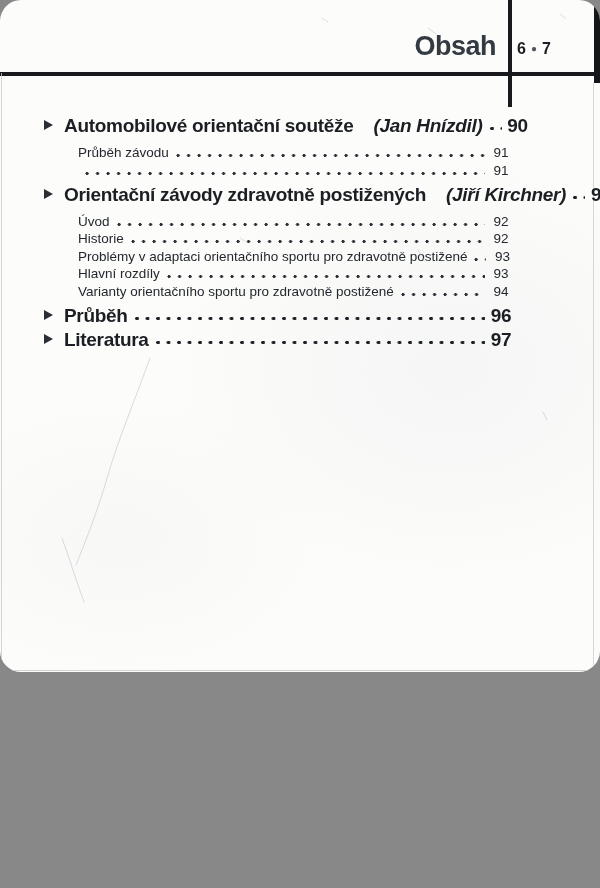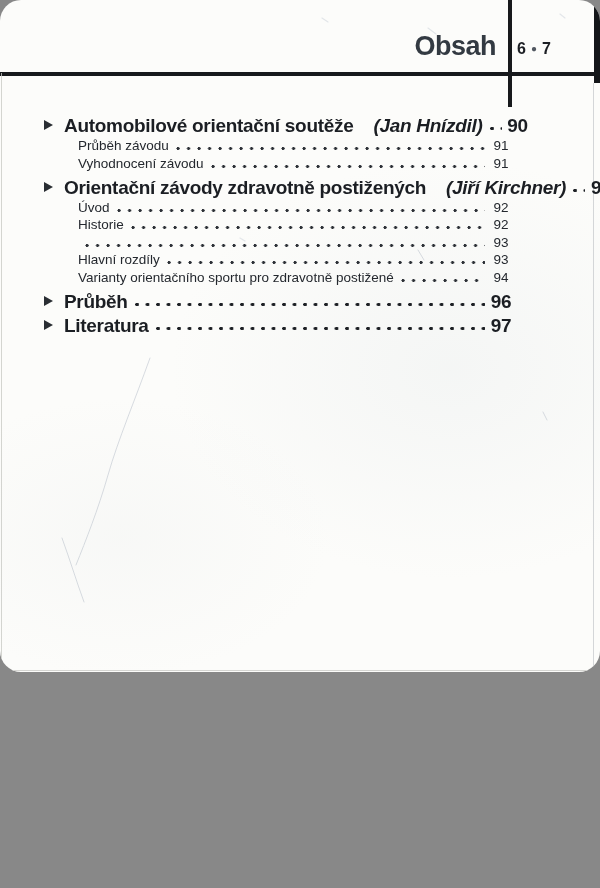--- a/index.html
+++ b/index.html
@@ -30,21 +30,21 @@
   .edge-left   { position:absolute; left:1px;  top:73px; bottom:0; width:1px; background:#c9cac6; opacity:.8; }
   .edge-right  { position:absolute; left:593px; top:83px; bottom:0; width:1px; background:#cfd2d4; opacity:.9; }
   .edge-bottom { position:absolute; left:0; right:4px; bottom:1px; height:1px; background:#d5d5d2; }
   
   .toc { position:absolute; left:44px; top:117px; width:468px; }
   .toc-row { display:flex; align-items:flex-start; line-height:17px; }
   .toc-row + .toc-row { margin-top: 0.5px; }
   .toc-row.main { font-weight:bold; font-size:19px; color:#1b1e23; letter-spacing:-0.3px; }
   .toc-row.sub  { font-size:13.5px; color:#24282e; padding-left:34px; }
   .toc-row.main:not(:first-child) { margin-top:7px; }
-  .toc-row.main + .toc-row.sub { margin-top:3px; }
+  .toc-row.main + .toc-row.sub { margin-top:10px; }
   .bullet {
     width:0; height:0; flex:none;
     border-left:9px solid #2a2e33;
     border-top:5.5px solid transparent;
     border-bottom:5.5px solid transparent;
     margin:3px 11px 0 0;
   }
   .t-title { white-space:nowrap; }
   .t-author { font-style:italic; margin-left:20px; white-space:nowrap; }
   .t-author:empty { display:none; margin:0; }
@@ -89,21 +89,20 @@
     </div>
       <div class="toc-row sub">
 
       <span class="t-title">Průběh závodu</span>
 
       <span class="leader"></span>
       <span class="pagenum">91</span>
     </div>
       <div class="toc-row sub">
 
-      <span class="t-title">Vyhodnocení závodu</span>
 
       <span class="leader"></span>
       <span class="pagenum">91</span>
     </div>
       <div class="toc-row main">
       <span class="bullet"></span>
       <span class="t-title">Orientační závody zdravotně postižených</span>
       <span class="t-author">(Jiří Kirchner)</span>
       <span class="leader"></span>
       <span class="pagenum">92</span>
@@ -117,20 +116,21 @@
     </div>
       <div class="toc-row sub">
 
       <span class="t-title">Historie</span>
 
       <span class="leader"></span>
       <span class="pagenum">92</span>
     </div>
       <div class="toc-row sub">
 
+      <span class="t-title">Problémy v adaptaci orientačního sportu pro zdravotně postižené</span>
 
       <span class="leader"></span>
       <span class="pagenum">93</span>
     </div>
       <div class="toc-row sub">
 
       <span class="t-title">Hlavní rozdíly</span>
 
       <span class="leader"></span>
       <span class="pagenum">93</span>

